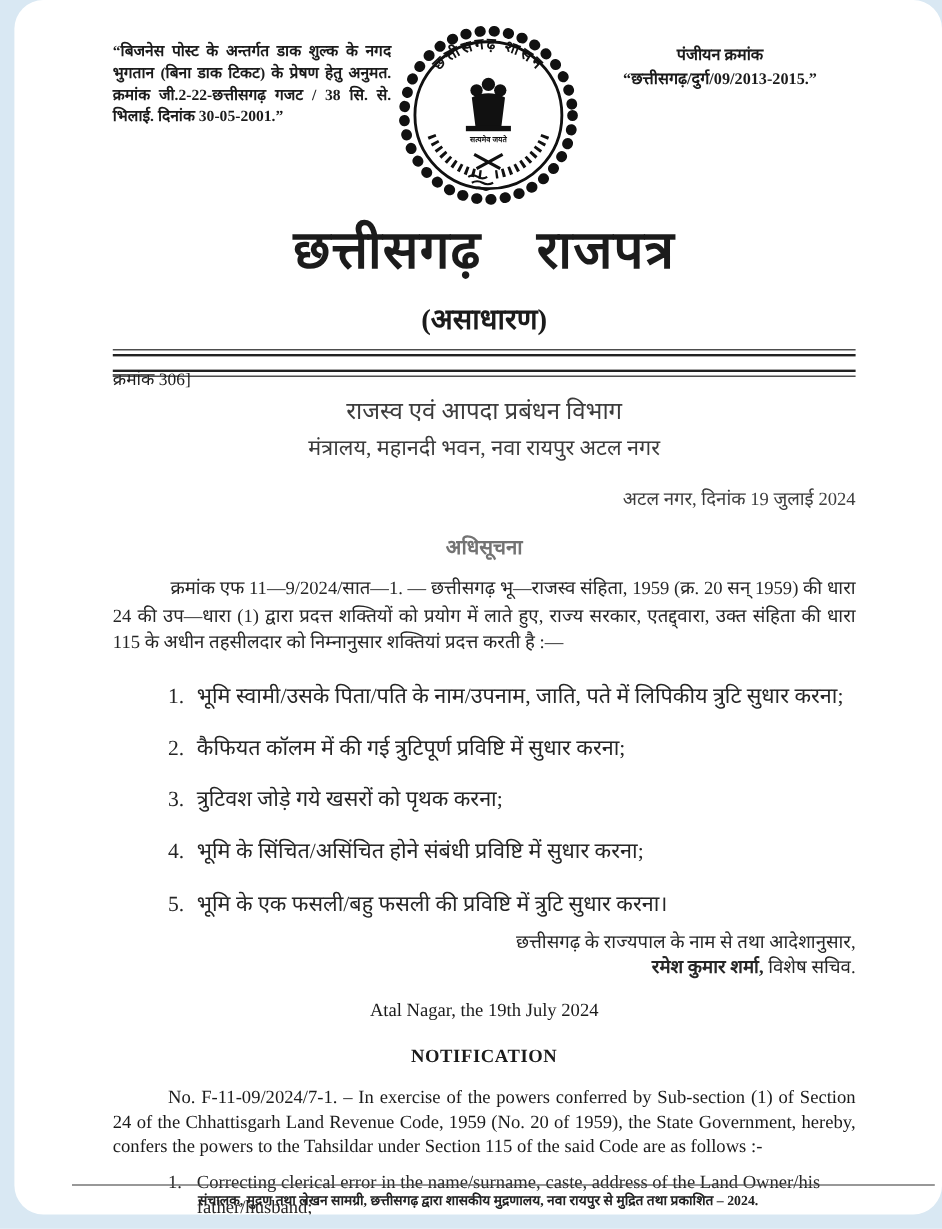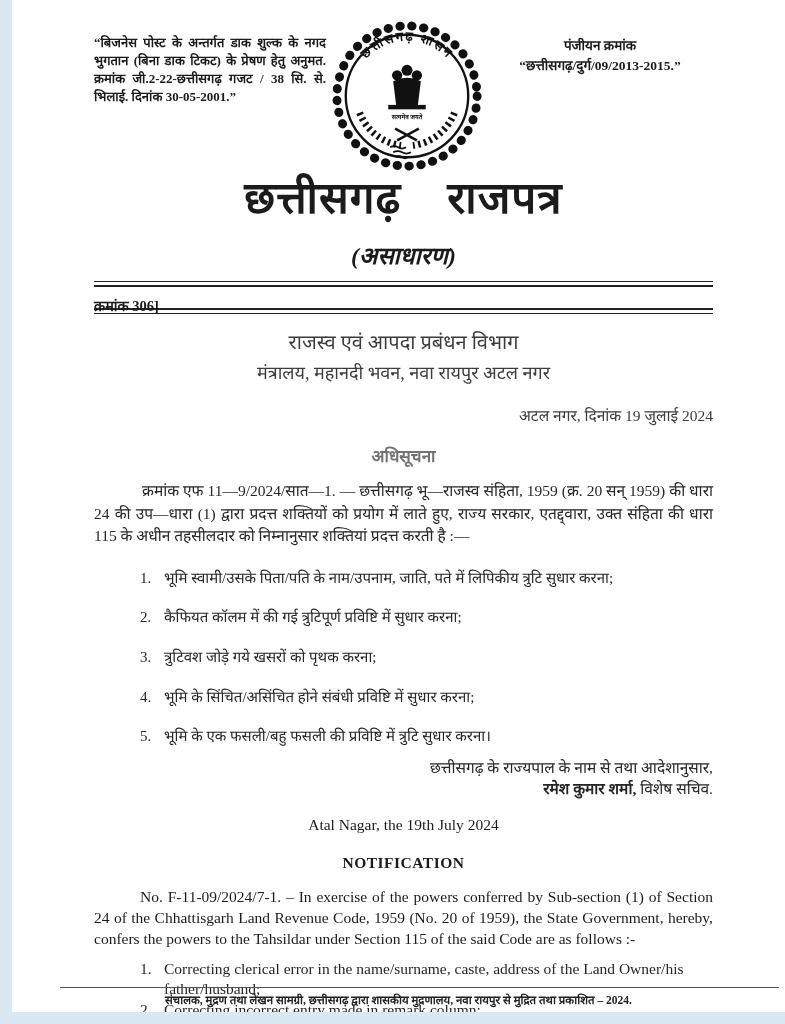--- a/index.html
+++ b/index.html
@@ -10,51 +10,52 @@
     color:#1b1b1b;
   }
   .page{
     position:relative;
     margin:0 0 12px 12px;
     width:773px;height:1012px;
     background:#ffffff;
     overflow:hidden;
     box-sizing:border-box;
     padding:26px 72px 0 82px;
+    border-radius:24px;
   }
   
   .masthead{display:flex;justify-content:space-between;align-items:flex-start;}
   .permit-note{
     width:232px;font-size:13px;font-weight:bold;line-height:18px;
     text-align:justify;margin-top:8px;
   }
   .emblem-wrap{width:160px;height:158px;margin-top:-8px;flex:0 0 auto;}
   .reg-block{width:226px;text-align:center;font-weight:bold;font-size:13.5px;margin-top:10px;line-height:20px;}
   .gazette-title{
-    text-align:center;font-size:44px;font-weight:bold;margin-top:0;
+    text-align:center;font-size:44px;font-weight:bold;margin-top:10px;
     word-spacing:34px;letter-spacing:1px;line-height:1.05;
   }
-  .edition-line{text-align:center;font-size:24px;font-weight:bold;margin-top:16px;font-style:italic;}
+  .edition-line{text-align:center;font-size:24px;font-weight:bold;margin-top:16px;}
   .authority-line{text-align:center;font-size:21px;font-weight:bold;margin-top:8px;}
   
   .rule-top{margin-top:10px;height:3px;border-top:1.5px solid #222;border-bottom:2.5px solid #222;}
   .rule-bottom{margin-top:0;height:3px;border-top:2.5px solid #222;border-bottom:1.5px solid #222;}
-  .issue-bar{position:relative;text-align:center;font-weight:bold;font-size:14.5px;padding:12px 0 9px 0;}
+  .issue-bar{position:relative;text-align:center;font-weight:normal;font-size:14.5px;padding:2px 0 9px 0;}
   .issue-number{position:absolute;left:0;top:8px;}
   
   .dept-name{text-align:center;font-size:20px;color:#3c3c3c;margin-top:14px;}
   .dept-address{text-align:center;font-size:18px;color:#3c3c3c;margin-top:5px;}
   .place-date{text-align:right;font-size:15.5px;color:#3c3c3c;margin-top:20px;}
   .hi-heading{text-align:center;font-size:17px;color:#737373;font-weight:bold;margin-top:18px;}
   
   .hi-para{font-size:15.5px;line-height:1.45;text-align:justify;text-indent:48px;margin-top:13px;color:#262626;}
   ol.notice-list{margin:8px 0 0 0;padding:0 0 0 46px;counter-reset:item;list-style:none;}
   ol.notice-list li{counter-increment:item;position:relative;padding-left:24px;color:#262626;}
   ol.notice-list li::before{content:counter(item) ".";position:absolute;left:0;}
-  ol.hi-list li{font-size:15px;line-height:1.18;margin-top:22px;}
+  ol.hi-list li{font-size:18px;line-height:1.18;margin-top:22px;}
   .sig-block{ text-align:right;margin-top:12px;font-size:15.5px;line-height:1.35;color:#262626;}
   .sig-name{font-weight:bold;}
   
   .en-place-date{text-align:center;font-size:15.5px;margin-top:16px;}
   .en-heading{text-align:center;font-size:15.5px;font-weight:bold;letter-spacing:.5px;margin-top:20px;}
   .en-para{font-size:15.5px;line-height:1.35;text-align:justify;text-indent:46px;margin-top:15px;}
   ol.en-list{margin-top:9px;}
   ol.en-list li{font-size:15.5px;line-height:1.32;}
   
   .imprint-rule{position:absolute;left:48px;right:6px;bottom:24px;border-top:1.5px solid #555;}

